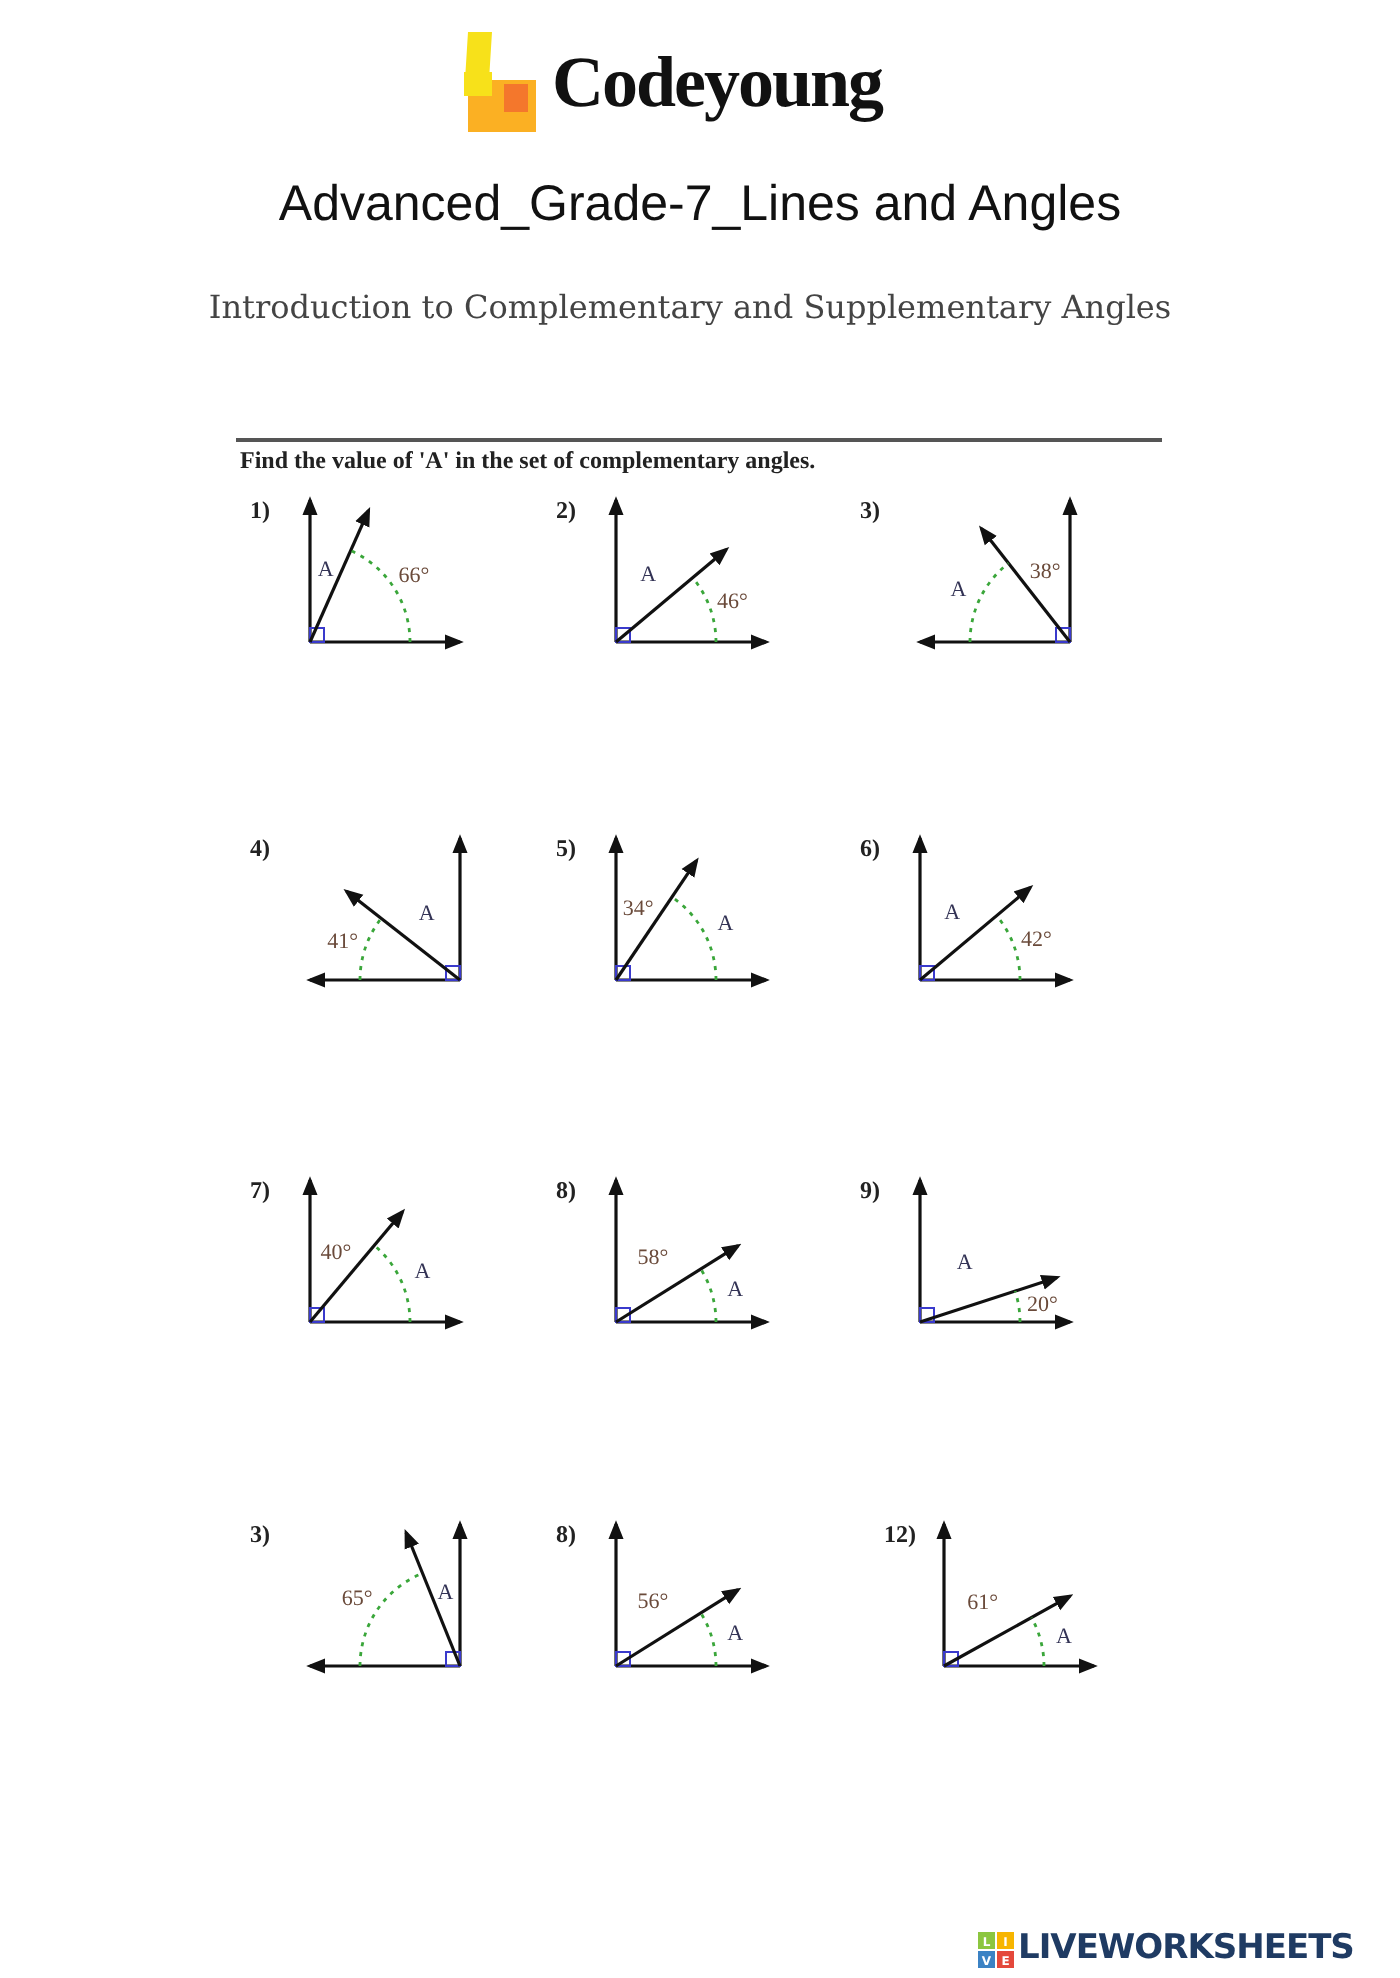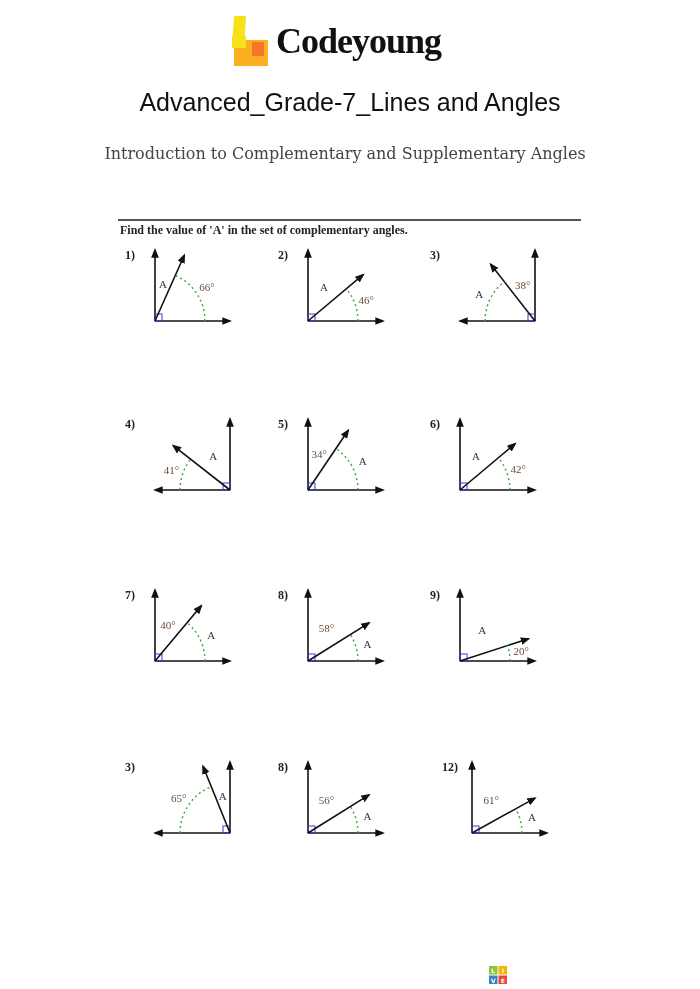--- a/index.html
+++ b/index.html
@@ -249,13 +249,14 @@
   <svg class="lw-mark" viewBox="0 0 18 18" width="18" height="18">
     <rect x="0" y="0" width="8.5" height="8.5" fill="#8cc63f"></rect>
     <rect x="9.5" y="0" width="8.5" height="8.5" fill="#f7b500"></rect>
     <rect x="0" y="9.5" width="8.5" height="8.5" fill="#3b82c4"></rect>
     <rect x="9.5" y="9.5" width="8.5" height="8.5" fill="#e4483b"></rect>
     <text x="4.25" y="7" font-size="6" text-anchor="middle" fill="#fff" font-family="DejaVu Sans, sans-serif" font-weight="bold">L</text>
     <text x="13.75" y="7" font-size="6" text-anchor="middle" fill="#fff" font-family="DejaVu Sans, sans-serif" font-weight="bold">I</text>
     <text x="4.25" y="16.5" font-size="6" text-anchor="middle" fill="#fff" font-family="DejaVu Sans, sans-serif" font-weight="bold">V</text>
     <text x="13.75" y="16.5" font-size="6" text-anchor="middle" fill="#fff" font-family="DejaVu Sans, sans-serif" font-weight="bold">E</text>
   </svg>
+  <span class="lw-text">LIVEWORKSHEETS</span>
 </div>
 
 </body></html>

